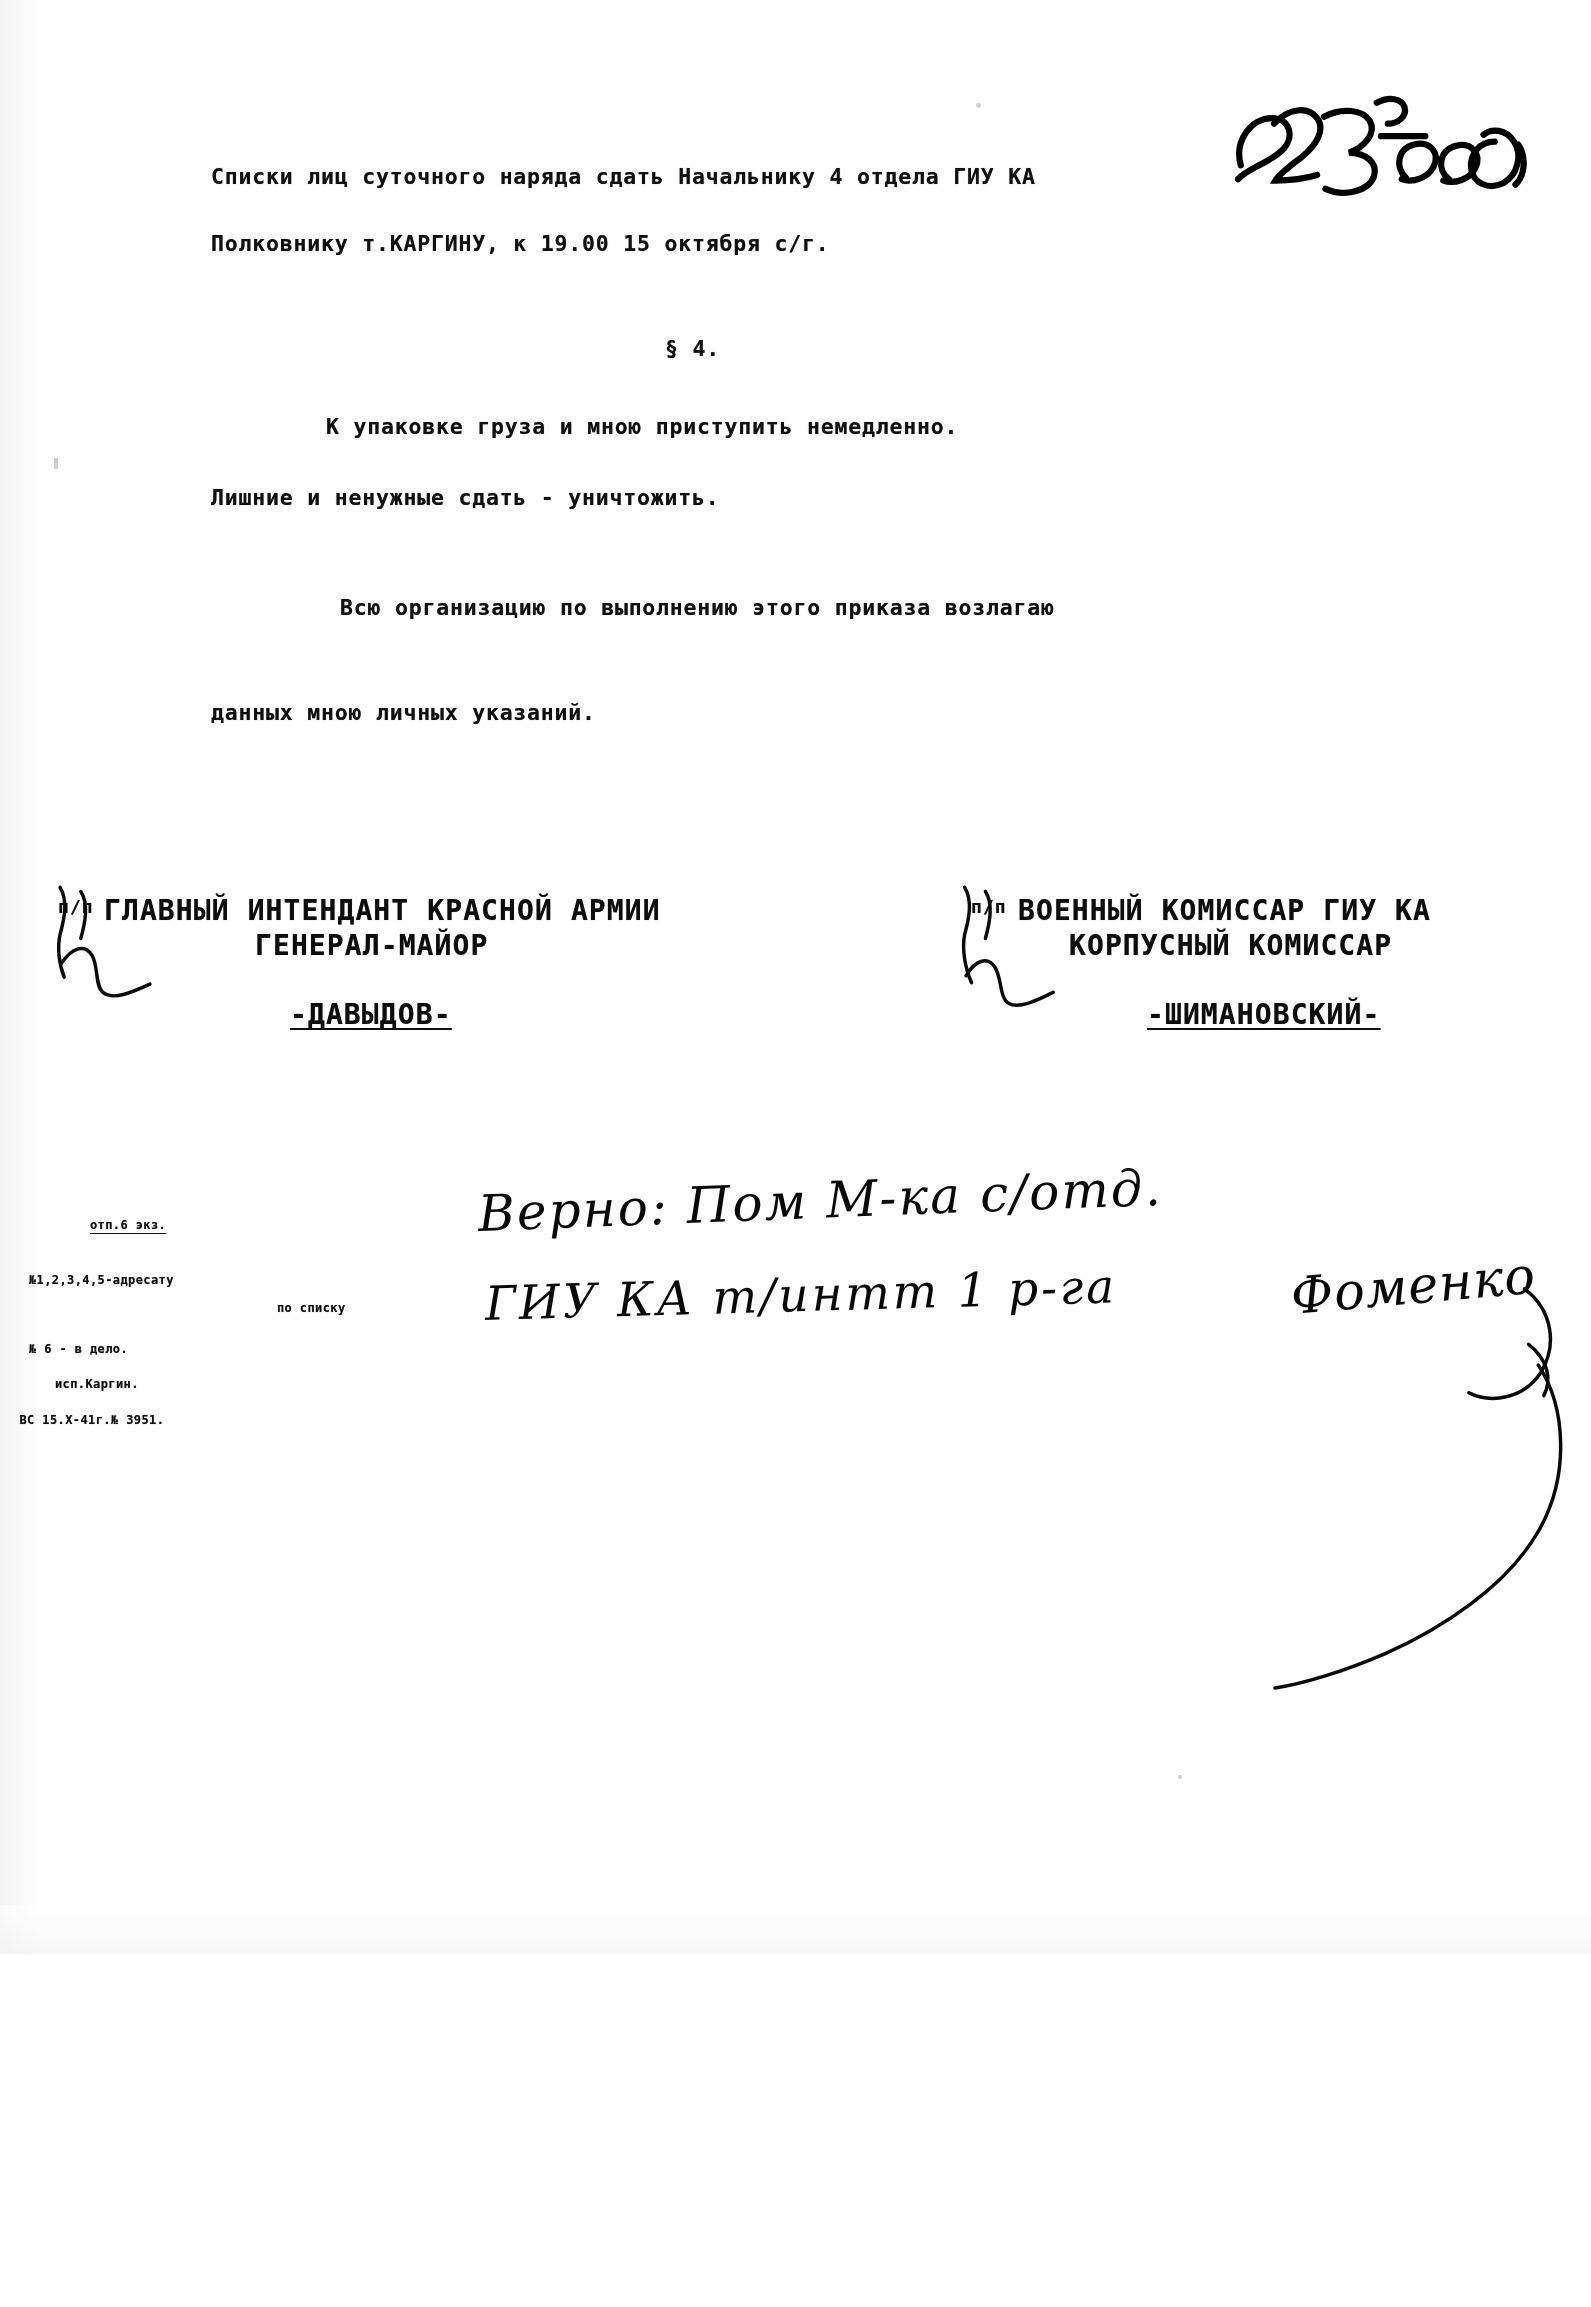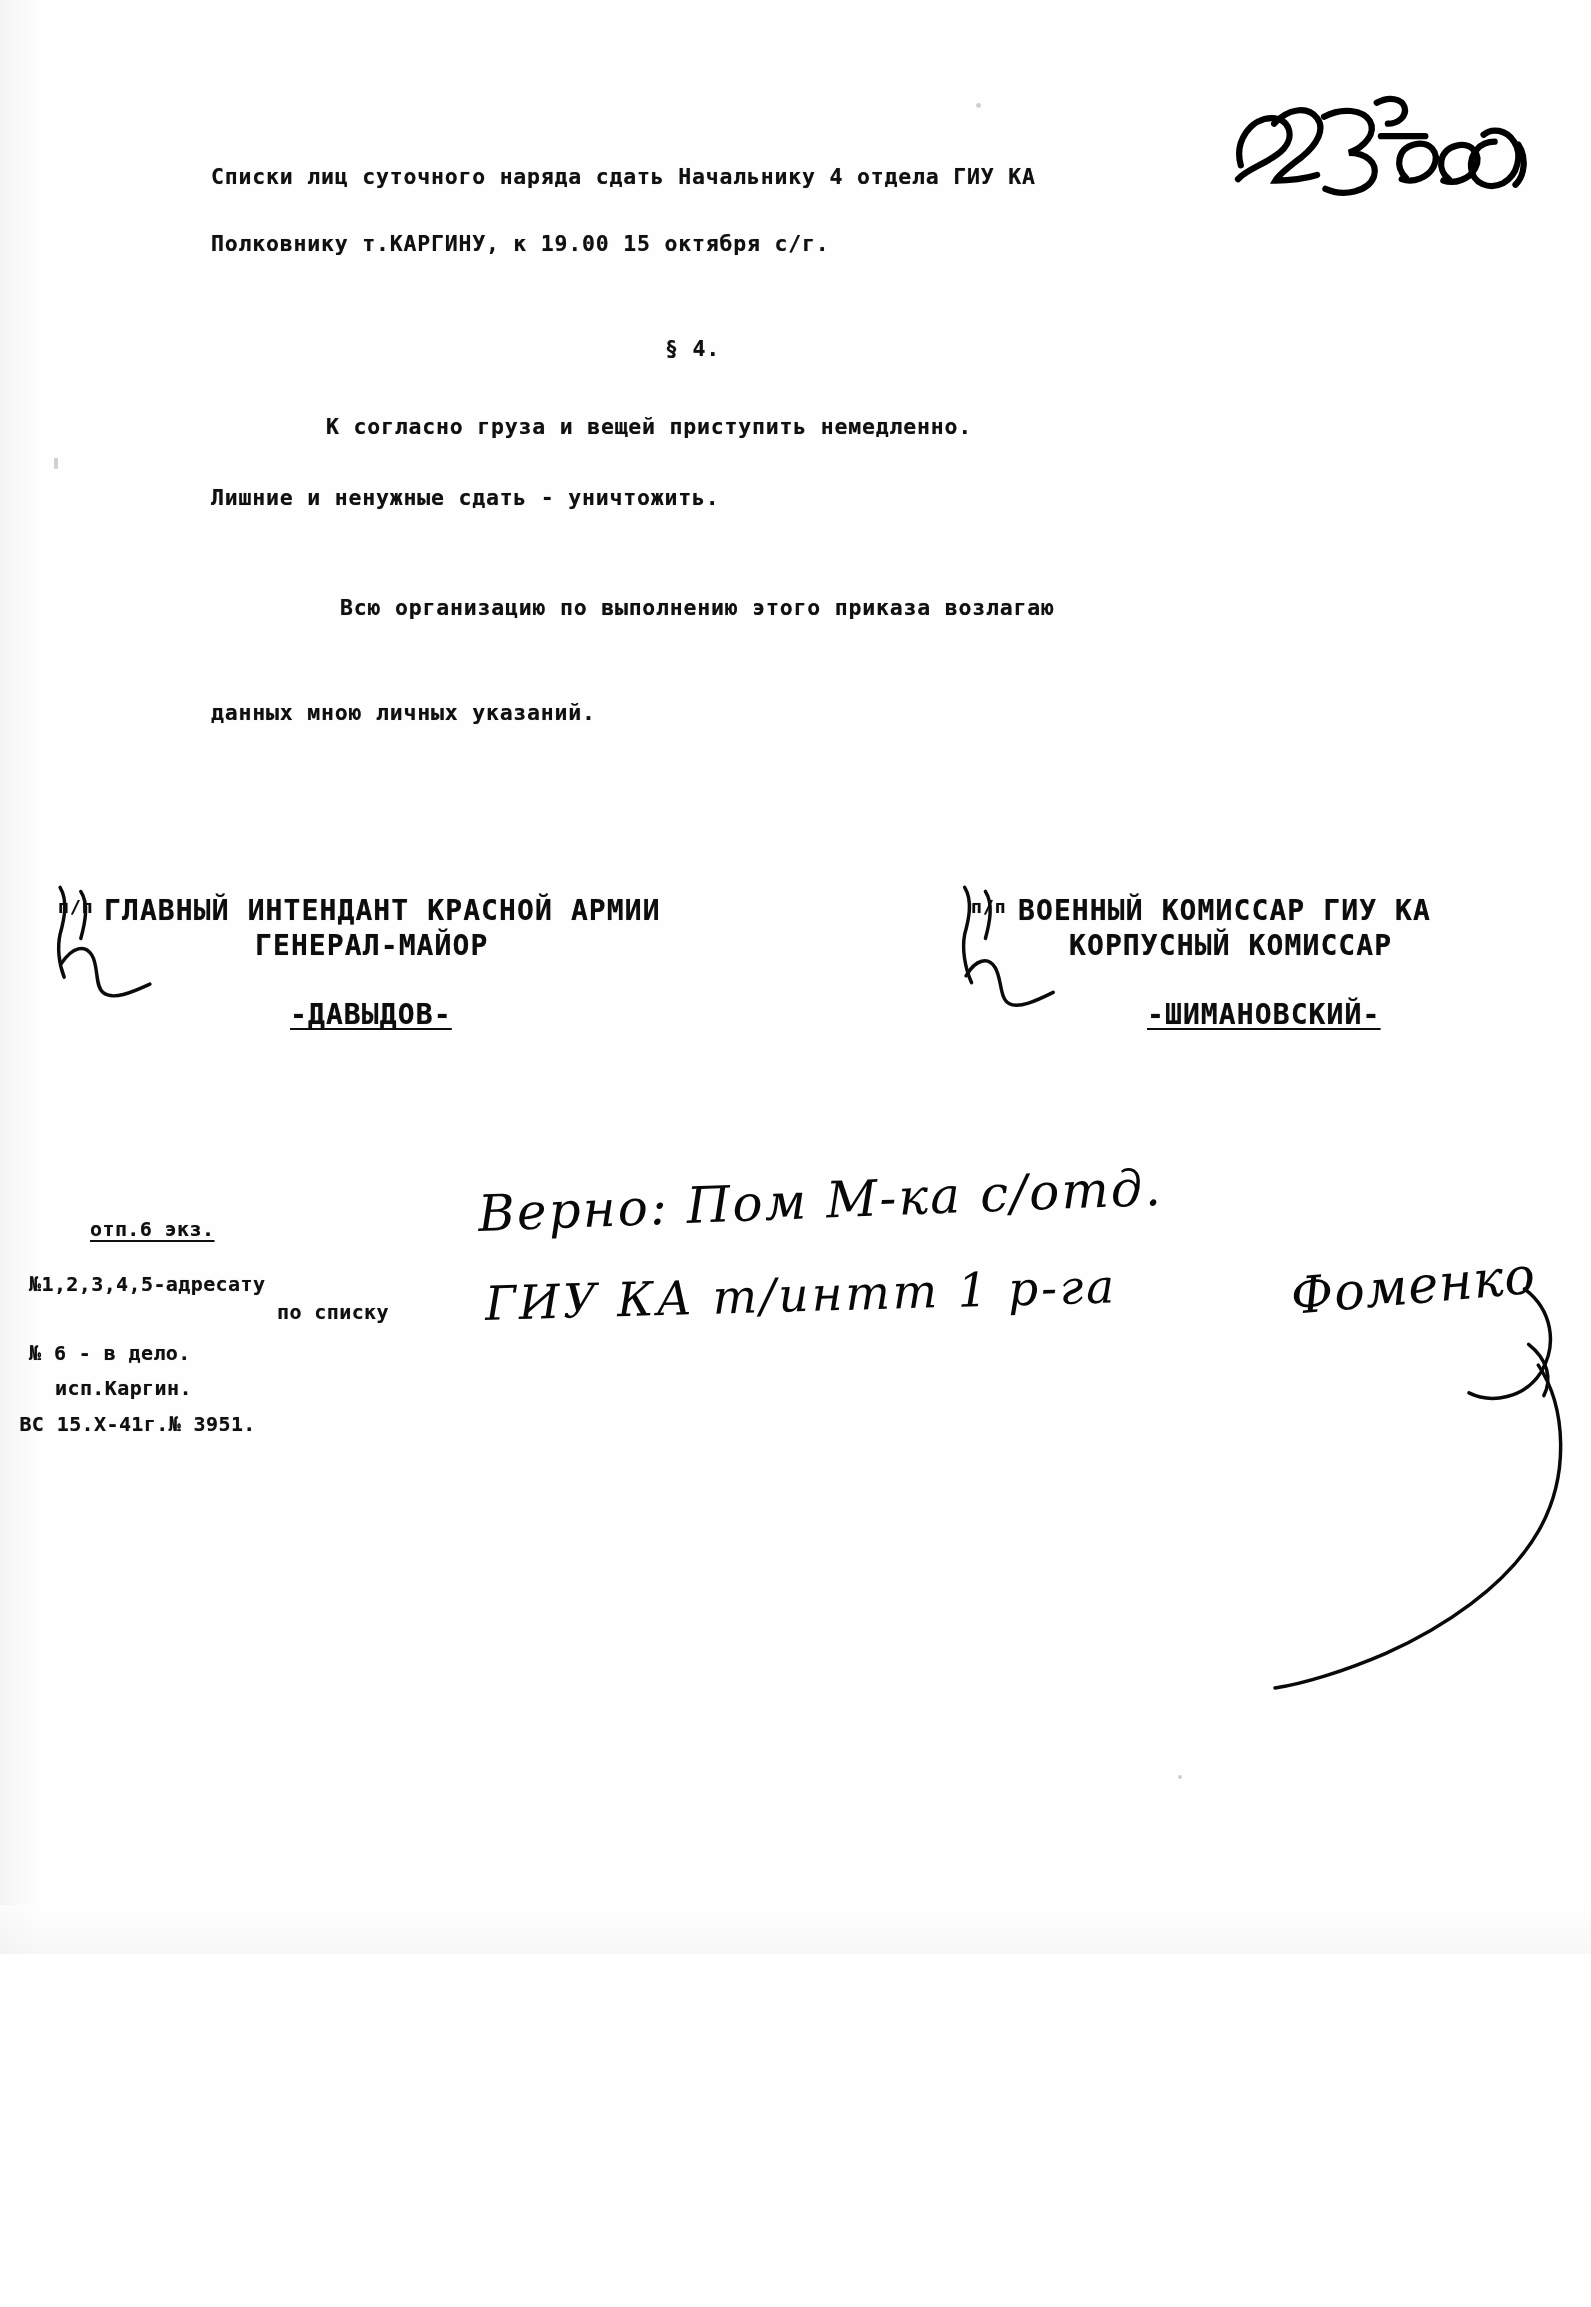--- a/index.html
+++ b/index.html
@@ -50,21 +50,21 @@
     font-weight: 700;
     color: #101010;
     letter-spacing: 0.8px;
     white-space: pre;
     font-size: 21.5px;
     line-height: 1.0;
     -webkit-font-smoothing: none;
     text-shadow: 0 0 0.7px rgba(0,0,0,0.55);
   }
   .tw.small {
-    font-size: 20px;
+    font-size: 12px;
     letter-spacing: 0.4px;
   }
 
   
   .sig {
     position: absolute;
     font-family: "DejaVu Sans Mono", monospace;
     font-weight: 700;
     font-size: 28px;
     letter-spacing: 1.1px;
@@ -132,21 +132,21 @@
         <path d="M430 100 C442 118,440 144,426 158"></path>
       </g>
     </svg>
   </div>
 
   <div class="tw" style="left:211px;top:166px;">Списки лиц суточного наряда сдать Начальнику 4 отдела ГИУ КА</div>
   <div class="tw" style="left:211px;top:233px;">Полковнику т.КАРГИНУ, к 19.00 15 октября с/г.</div>
 
   <div class="tw" style="left:665px;top:338px;">§ 4.</div>
 
-  <div class="tw" style="left:326px;top:416px;">К согласно груза и вещей приступить немедленно.</div>
+  <div class="tw" style="left:326px;top:416px;">К упаковке груза и мною приступить немедленно.</div>
   <div class="tw" style="left:211px;top:487px;">Лишние и ненужные сдать - уничтожить.</div>
   <div class="tw" style="left:340px;top:560px;margin-top:37px;">Всю организацию по выполнению этого приказа возлагаю</div>
   <div class="tw" style="left:211px;top:702px;">данных мною личных указаний.</div>
 
   <div class="sig" style="left:58px;top:896px;font-size:18px;">п/п</div>
   <div class="sig" style="left:104px;top:894px;">ГЛАВНЫЙ ИНТЕНДАНТ КРАСНОЙ АРМИИ</div>
   <div class="sig" style="left:255px;top:929px;">ГЕНЕРАЛ-МАЙОР</div>
   <div class="sig underline-name" style="left:290px;top:998px;">-ДАВЫДОВ-</div>
 
   <svg style="position:absolute;left:49px;top:880px;" width="159" height="153" viewBox="0 0 230 220">

